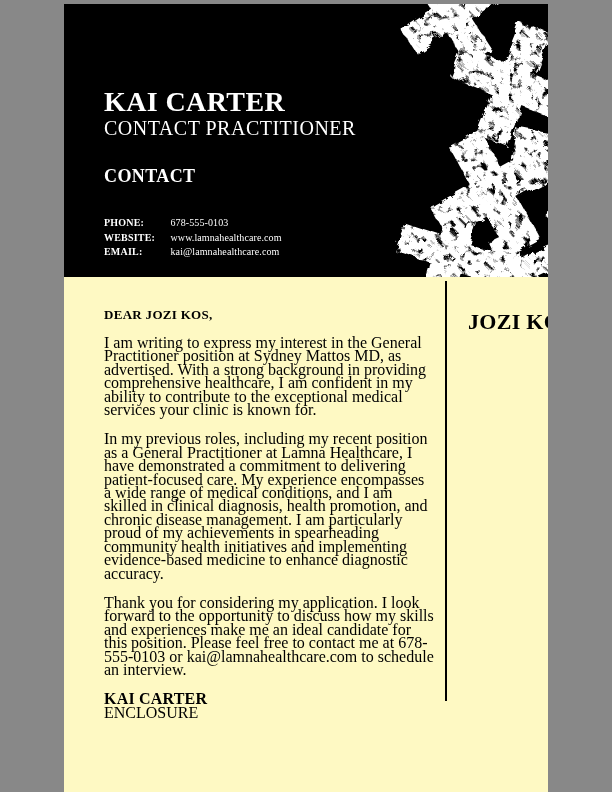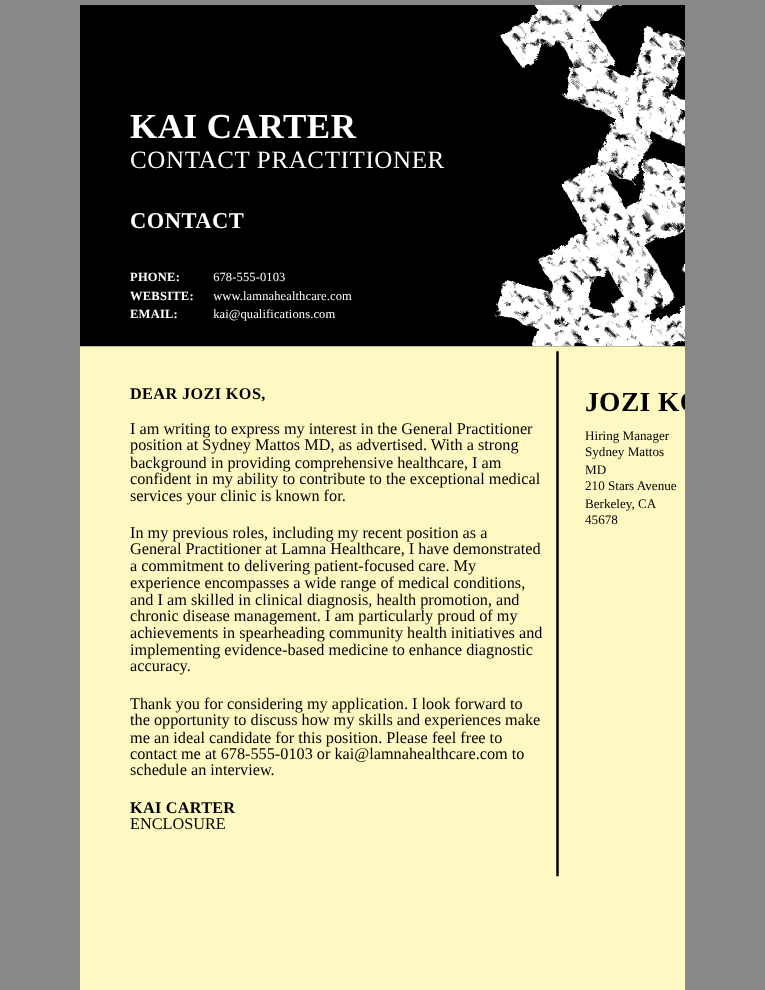--- a/index.html
+++ b/index.html
@@ -74,21 +74,21 @@
     font-size: 13px;
     font-weight: bold;
     letter-spacing: 0.3px;
     color: #000000;
     white-space: nowrap;
   }
   .letter-body {
     position: absolute;
     left: 40px; top: 332px;
     width: 330px;
-    font-size: 13px;
+    font-size: 16px;
     line-height: 13.4px;
     color: #000000;
   }
   .letter-body p { margin: 0 0 16px 0; }
   .signature-name {
     font-weight: bold;
     letter-spacing: 0.2px;
     margin-bottom: 0 !important;
   }
   .enclosure { margin-bottom: 0 !important; }
@@ -161,38 +161,32 @@
       <div class="contact-row">
         <span class="contact-label">PHONE:</span>
         <span class="contact-value">678-555-0103</span>
       </div>
       <div class="contact-row">
         <span class="contact-label">WEBSITE:</span>
         <span class="contact-value">www.lamnahealthcare.com</span>
       </div>
       <div class="contact-row">
         <span class="contact-label">EMAIL:</span>
-        <span class="contact-value">kai@qualifications.com</span>
+        <span class="contact-value">kai@lamnahealthcare.com</span>
       </div>
     </div>
   </div>
 
   <div class="salutation">DEAR JOZI KOS,</div>
 
   <div class="letter-body">
     <p>I am writing to express my interest in the General Practitioner position at Sydney Mattos MD, as advertised. With a strong background in providing comprehensive healthcare, I am confident in my ability to contribute to the exceptional medical services your clinic is known for.</p>
     <p>In my previous roles, including my recent position as a General Practitioner at Lamna Healthcare, I have demonstrated a commitment to delivering patient-focused care. My experience encompasses a wide range of medical conditions, and I am skilled in clinical diagnosis, health promotion, and chronic disease management. I am particularly proud of my achievements in spearheading community health initiatives and implementing evidence-based medicine to enhance diagnostic accuracy.</p>
     <p>Thank you for considering my application. I look forward to the opportunity to discuss how my skills and experiences make me an ideal candidate for this position. Please feel free to contact me at 678-555-0103 or kai@lamnahealthcare.com to schedule an interview.</p>
     <p class="signature-name">KAI CARTER</p>
     <p class="enclosure">ENCLOSURE</p>
   </div>
 
   <div class="vertical-divider"></div>
 
   <div class="recipient-heading">JOZI KOS</div>
-  <div class="recipient-lines">
-    <div>Hiring Manager</div>
-    <div>Sydney Mattos MD</div>
-    <div>210 Stars Avenue</div>
-    <div>Berkeley, CA 45678</div>
-  </div>
 
 </div>
 
 </body></html>

